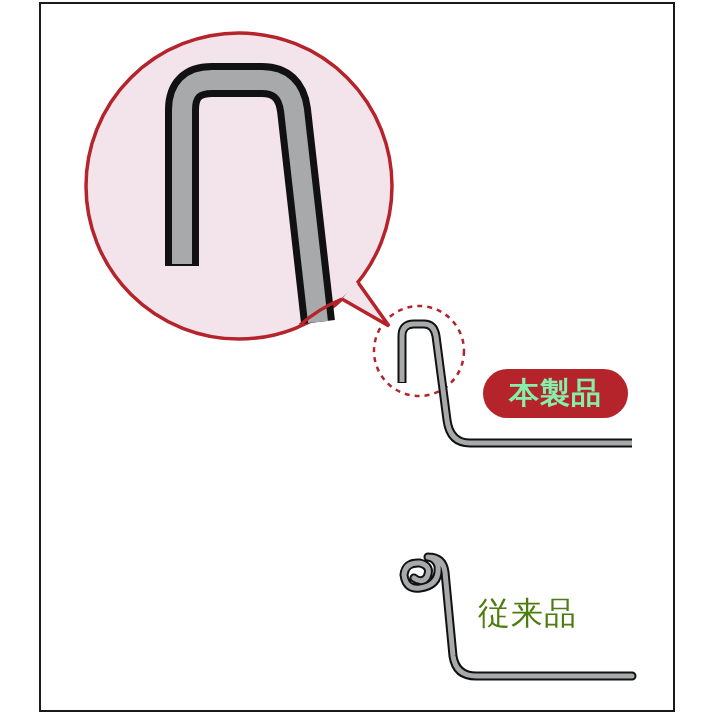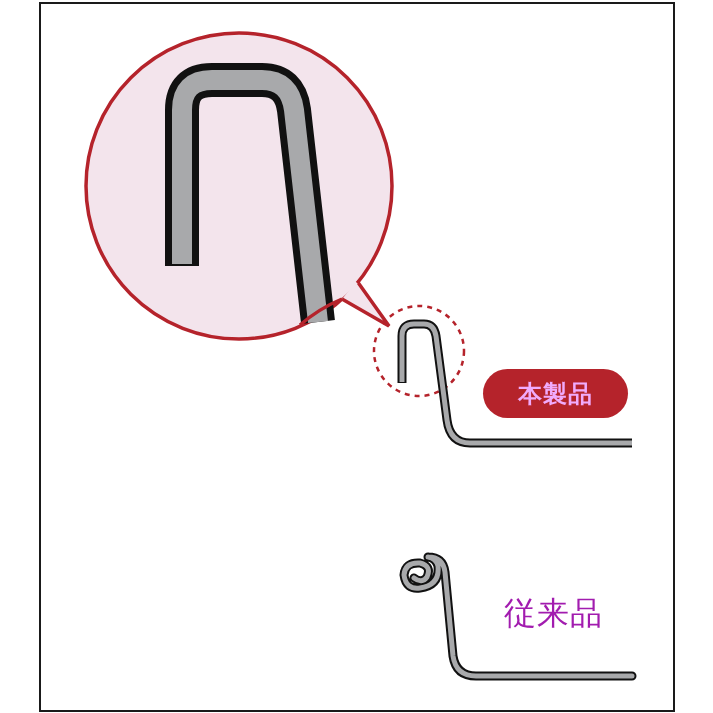--- a/index.html
+++ b/index.html
@@ -2,25 +2,25 @@
 <html><head>
   <meta charset="utf-8">
   <style>
     html, body { margin: 0; padding: 0; background: #ffffff; }
     body { width: 713px; height: 713px; position: relative; overflow: hidden;
            font-family: "DejaVu Sans", "Liberation Sans", sans-serif; }
     .frame { position: absolute; left: 39px; top: 2px; width: 632px; height: 706px;
              border: 2px solid #1a1a1a; box-sizing: content-box; background: #ffffff; }
     svg.art { position: absolute; left: 0; top: 0; }
     .badge { position: absolute; left: 483px; top: 369px; width: 145px; height: 49px;
-             border-radius: 25px; background: #b5232b; color: #f0abfc;
+             border-radius: 25px; background: #b5232b; color: #86efac;
              display: flex; align-items: center; justify-content: center;
-             font-size: 24px; font-weight: bold; letter-spacing: 1px; }
-    .label-old { position: absolute; left: 504px; top: 592px; width: 120px;
-                 font-size: 32px; color: #a21caf; letter-spacing: 1px; }
+             font-size: 30px; font-weight: bold; letter-spacing: 1px; }
+    .label-old { position: absolute; left: 478px; top: 592px; width: 120px;
+                 font-size: 32px; color: #4d7c0f; letter-spacing: 1px; }
   </style>
 </head>
 <body>
 
 <div class="frame"></div>
 
 <svg class="art" width="713" height="713" viewBox="0 0 713 713">
 
   <g>
     <circle cx="239" cy="186" r="153" fill="#f3e4ec" stroke="#b5232b" stroke-width="3.5"></circle>

